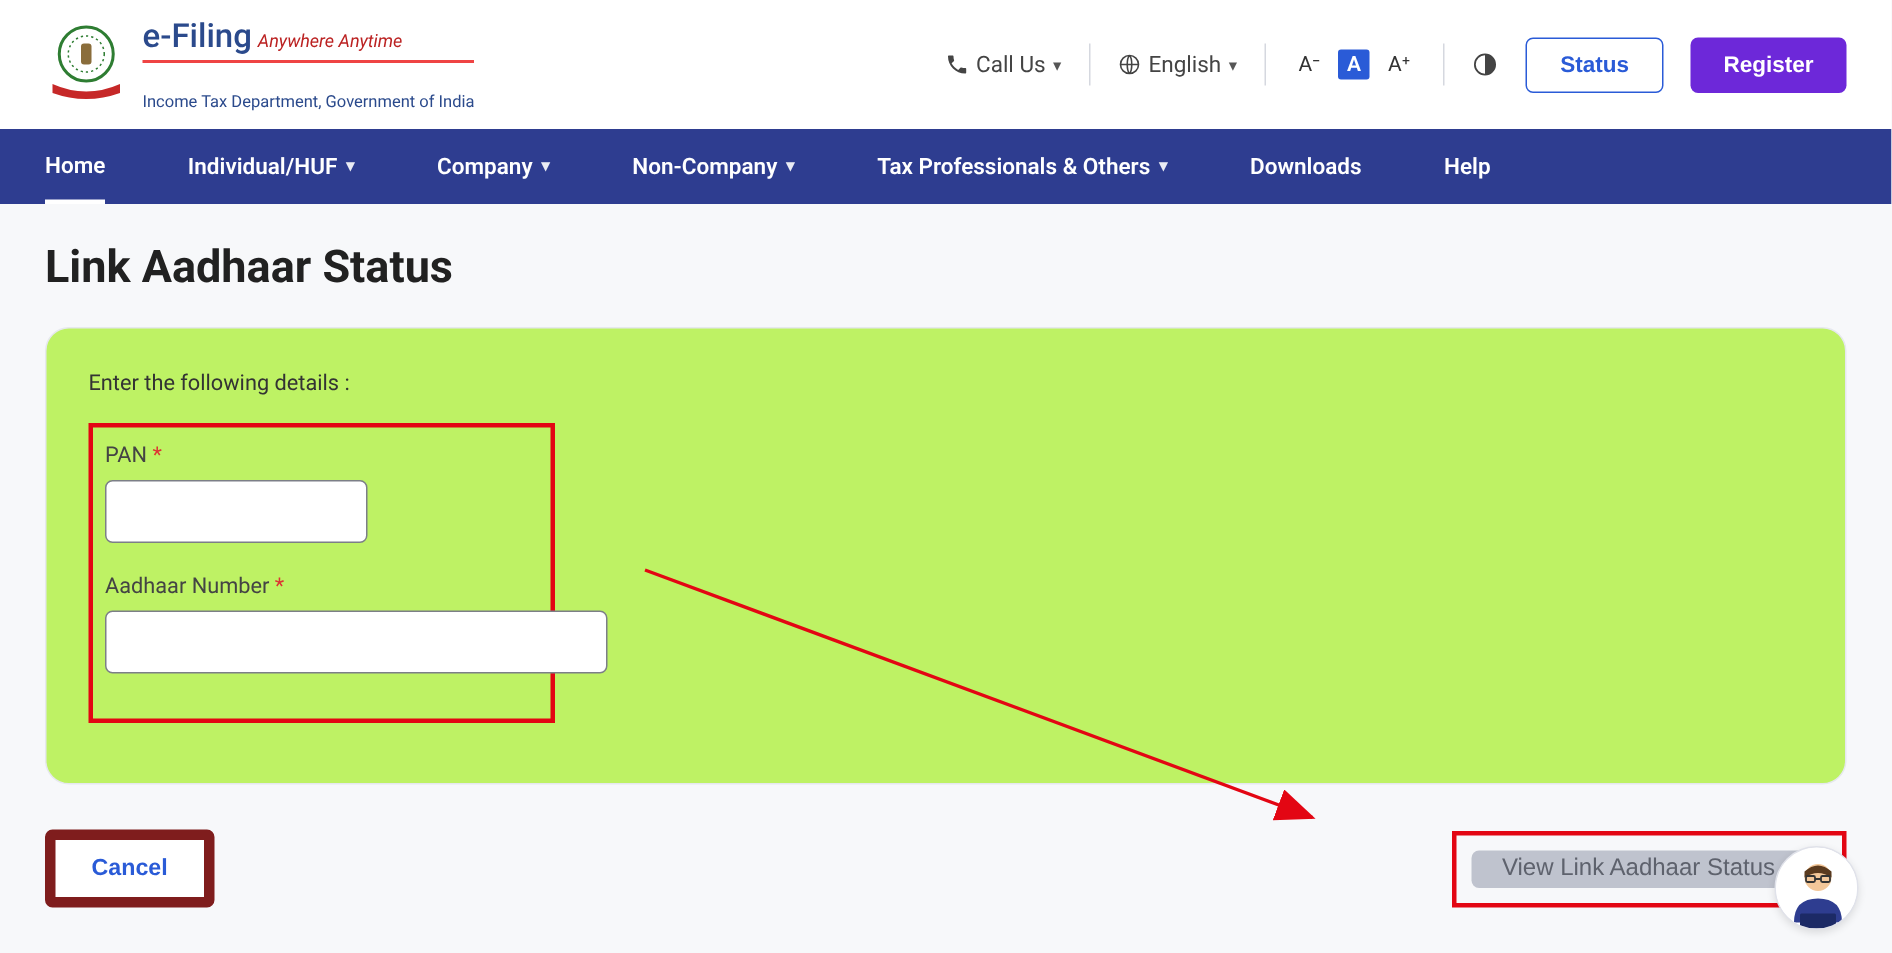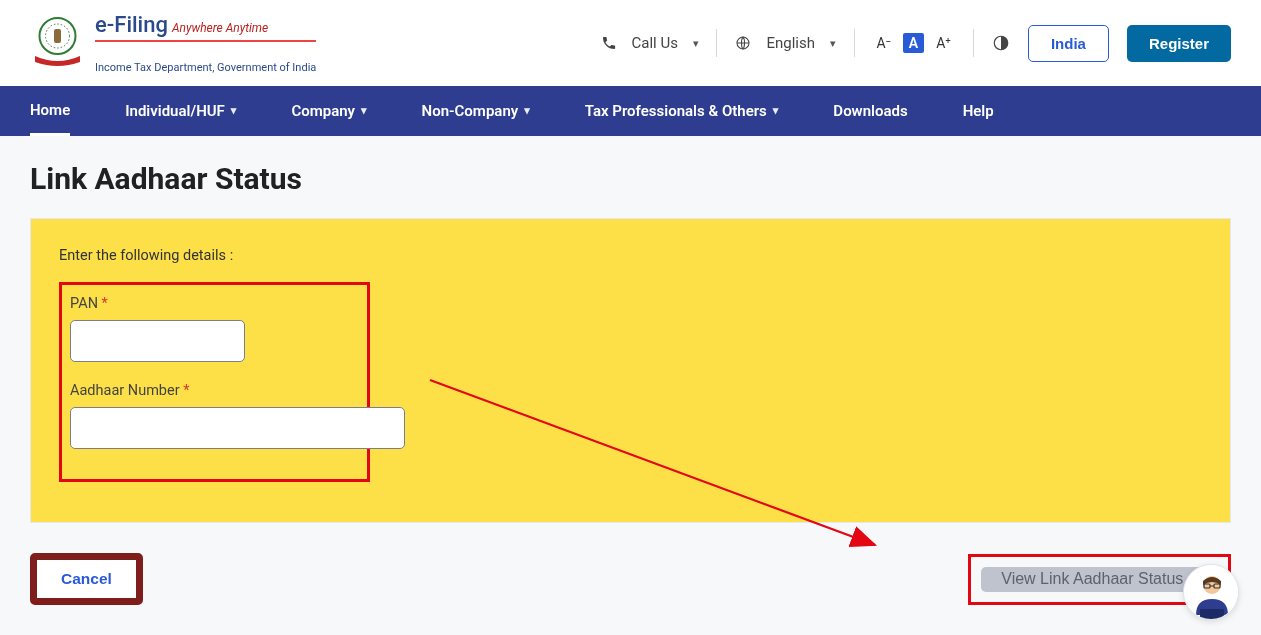--- a/index.html
+++ b/index.html
@@ -35,41 +35,41 @@
   .brand-sub { font-size: 12px; color: #b22; font-style: italic; }
   .brand-line { font-size: 11px; color: #2b4a8c; border-top: 2px solid #ef4444; padding-top: 19px; margin-top: 1px; }
   .top-right {
     display: flex;
     align-items: center;
     gap: 18px;
   }
   .tr-item {
     display: inline-flex;
     align-items: center;
-    gap: 15px;
+    gap: 5px;
     color: #444;
     font-size: 15px;
     cursor: pointer;
   }
   .vdiv { width: 1px; height: 28px; background: #d5d8df; }
   .font-ctrl { display: inline-flex; align-items: center; gap: 8px; }
   .font-ctrl span { font-size: 14px; color: #333; cursor: pointer; padding: 2px 4px; }
   .font-ctrl .active { background: #2a5bd7; color: #fff; border-radius: 2px; padding: 2px 6px; font-weight: 600; }
   .btn-outline {
     border: 1px solid #2a5bd7;
     color: #2a5bd7;
     background: #fff;
     padding: 9px 22px;
     border-radius: 5px;
     font-size: 15px;
     font-weight: 600;
     cursor: pointer;
   }
   .btn-primary {
-    background: #0369a1;
+    background: #6d28d9;
     color: #fff;
     border: none;
     padding: 10px 22px;
     border-radius: 5px;
     font-size: 15px;
     font-weight: 600;
     cursor: pointer;
   }
   .navbar {
     background: #2e3d90;
@@ -95,23 +95,23 @@
   .page {
     padding: 25px 30px;
   }
   h1 {
     font-size: 30px;
     font-weight: 700;
     color: #212121;
     margin-bottom: 22px;
   }
   .card {
-    background: #fde047;
+    background: #bef264;
     border: 1px solid #e6e8ee;
-    border-radius: 0;
+    border-radius: 16px;
     padding: 28px 28px 40px;
     position: relative;
   }
   .card-instr { font-size: 14.5px; color: #333; margin-bottom: 18px; }
   .highlight-box {
     border: 3px solid #e30613;
     padding: 10px 8px 18px;
     width: 311px;
   }
   .f-group { margin-bottom: 20px; }
@@ -225,21 +225,21 @@
       <span class="active">A</span>
       <span>A⁺</span>
     </span>
     <span class="vdiv"></span>
     <span class="tr-item">
       <svg width="18" height="18" viewBox="0 0 24 24">
           <circle cx="12" cy="12" r="9" fill="none" stroke="#444" stroke-width="1.6"></circle>
           <path d="M12 3a9 9 0 0 1 0 18z" fill="#444"></path>
         </svg>
     </span>
-    <button class="btn-outline">India</button>
+    <button class="btn-outline">Status</button>
     <button class="btn-primary">Register</button>
   </div>
 </div>
 
 <div class="navbar">
   <span class="nav-item active">
       <span>Home</span>
     </span>
   <span class="nav-item">
       <span>Individual/HUF</span>

